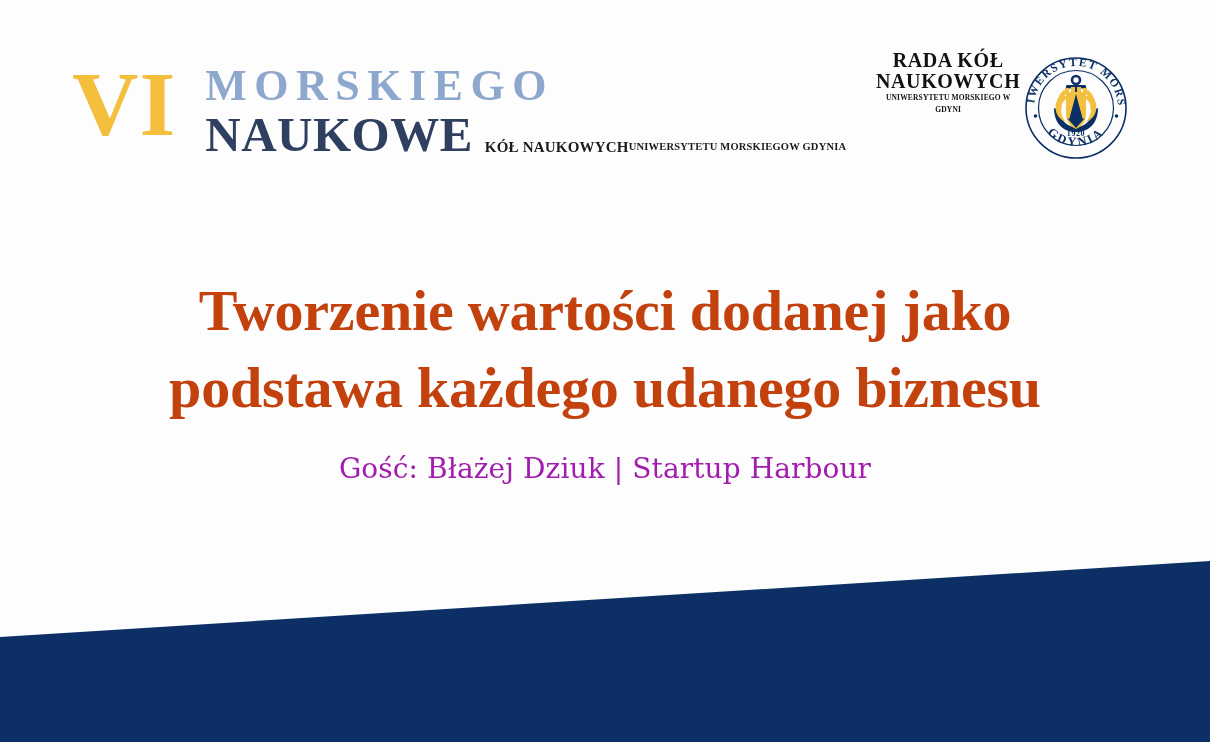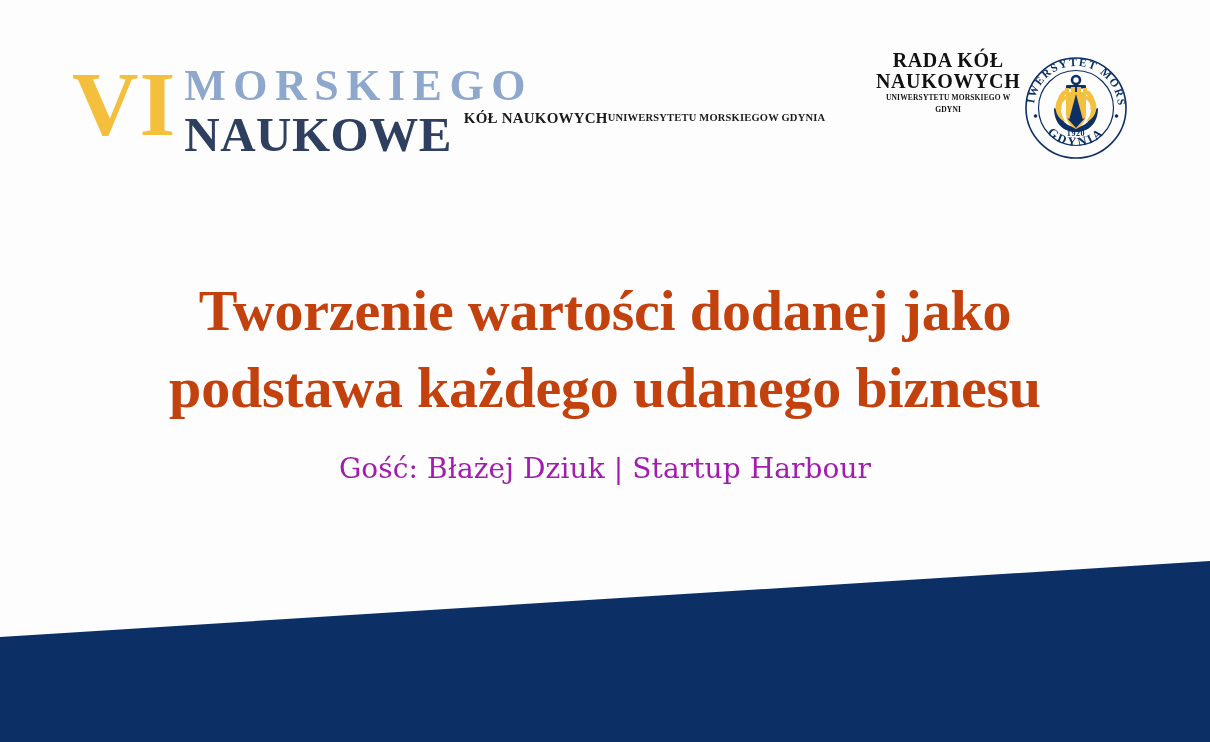--- a/index.html
+++ b/index.html
@@ -50,40 +50,40 @@
     display: flex;
     align-items: flex-start;
   }
   .roman-numeral {
     font-family: "Liberation Serif", "DejaVu Serif", serif;
     font-weight: 700;
     font-size: 92px;
     line-height: 0.92;
     letter-spacing: 1px;
     color: #f5bf3e;
-    margin-right: 8px;
+    margin-right: 29px;
     position: relative;
     top: 4px;
   }
   .lockup-words {
     display: flex;
     flex-direction: column;
     padding-top: 6px;
   }
   .word-seminarium {
     font-family: "Liberation Serif", "DejaVu Serif", serif;
     font-weight: 700;
     font-size: 44px;
     line-height: 1.0;
     letter-spacing: 7.5px;
     color: #8ea8cd;
   }
   .lockup-bottom {
     display: flex;
-    align-items: flex-start;
+    align-items: flex-end;
     margin-top: 2px;
   }
   .word-naukowe {
     font-family: "Liberation Serif", "DejaVu Serif", serif;
     font-weight: 700;
     font-size: 49px;
     line-height: 1.0;
     letter-spacing: 0.5px;
     color: #2e3f5f;
   }

